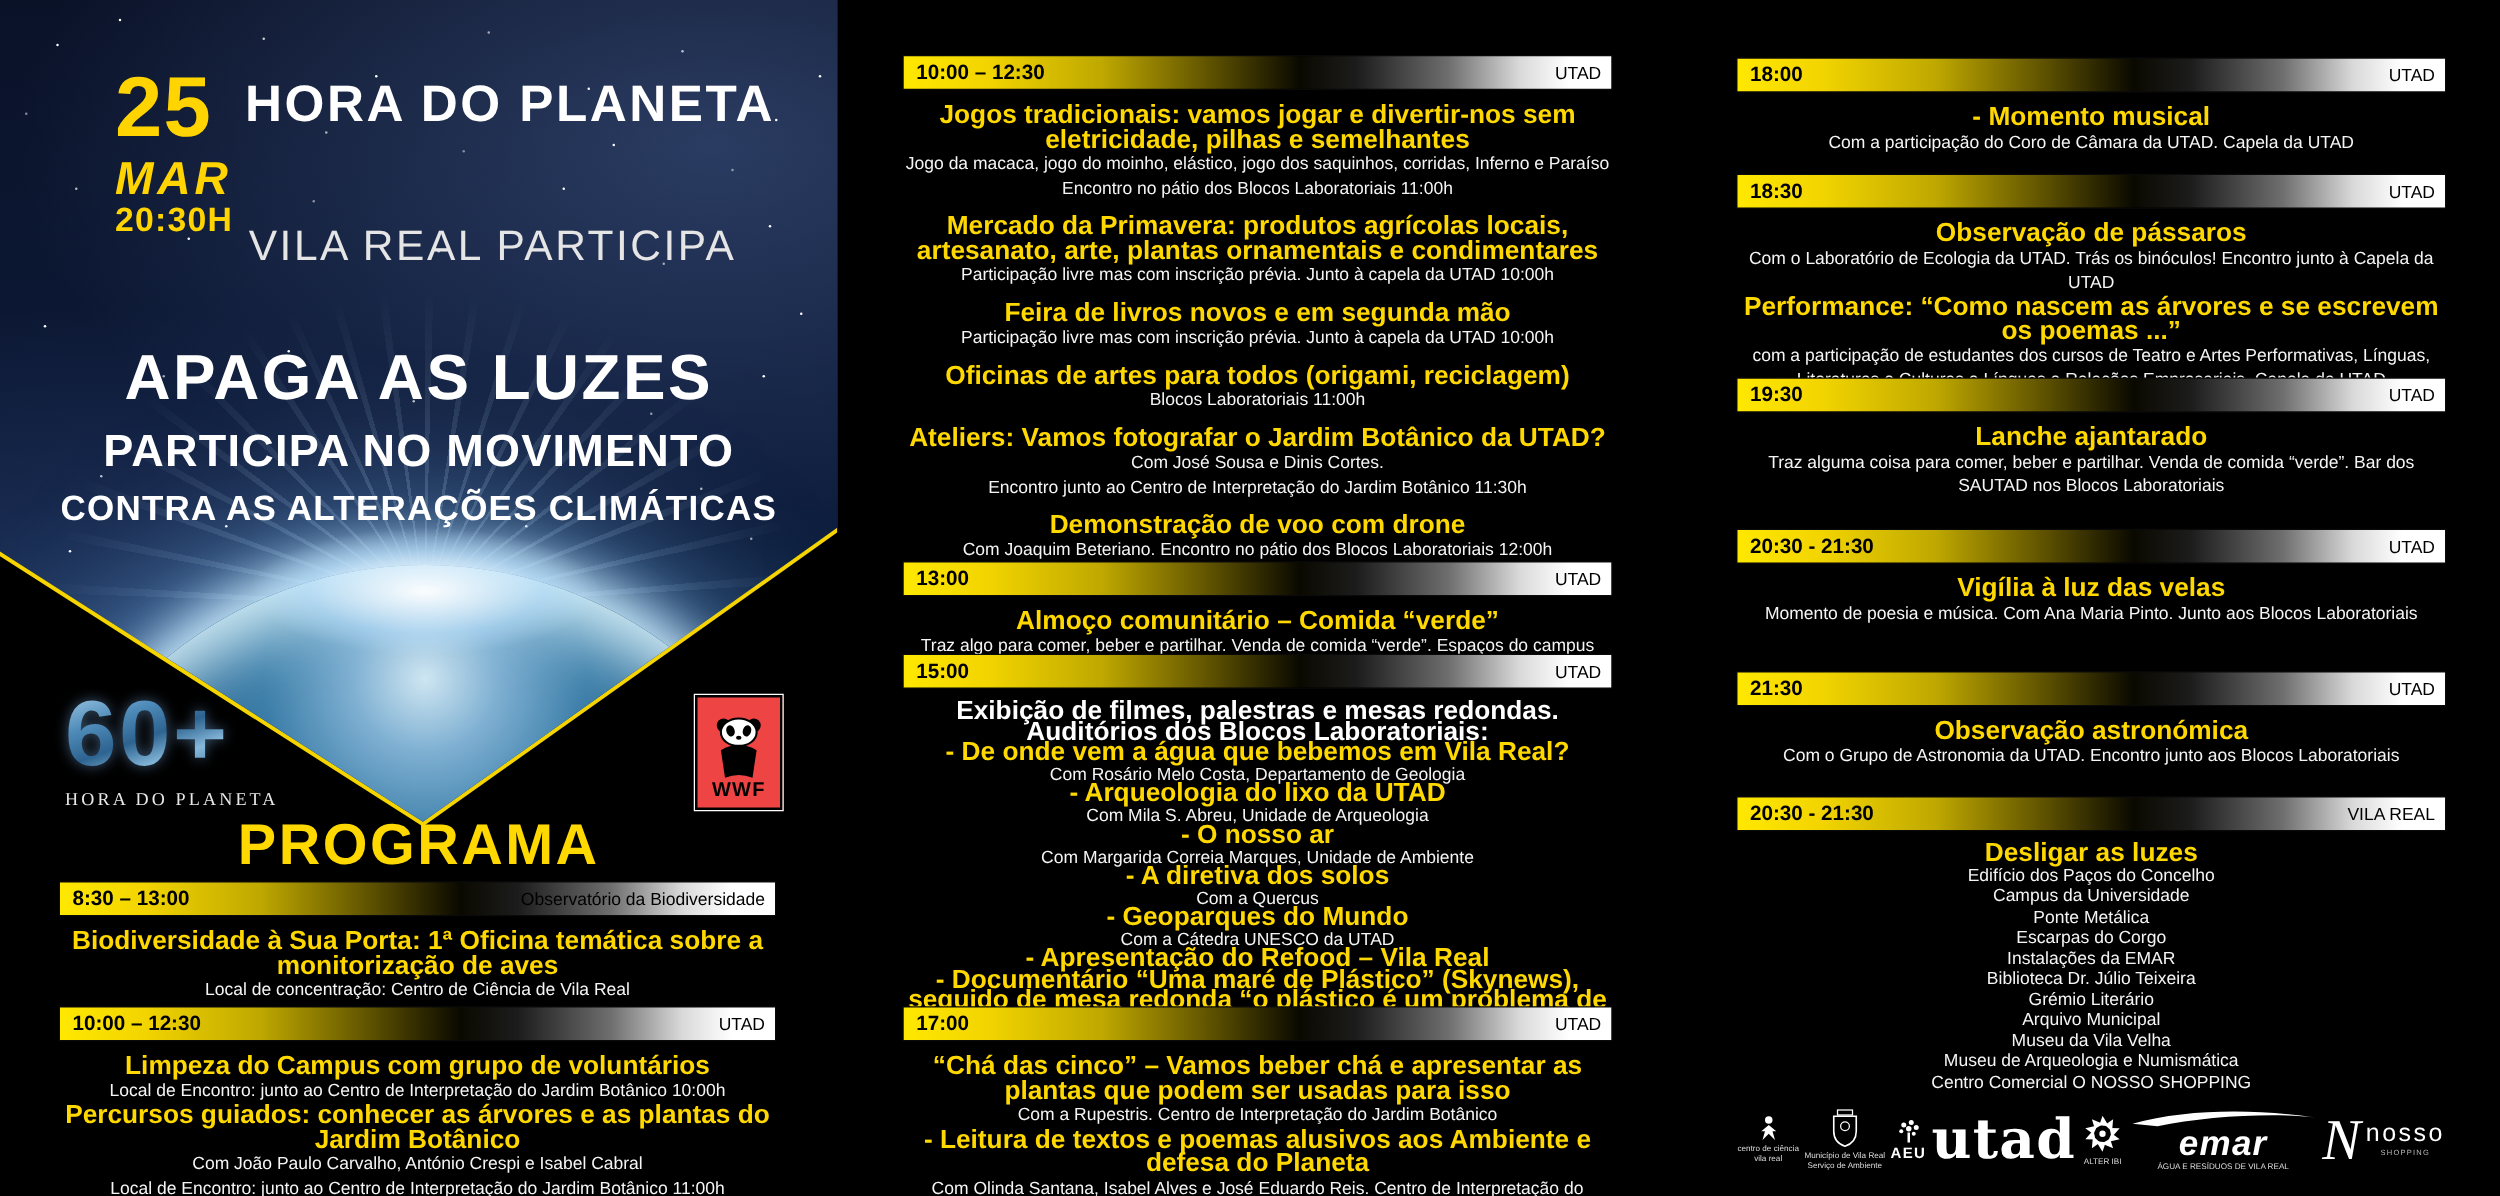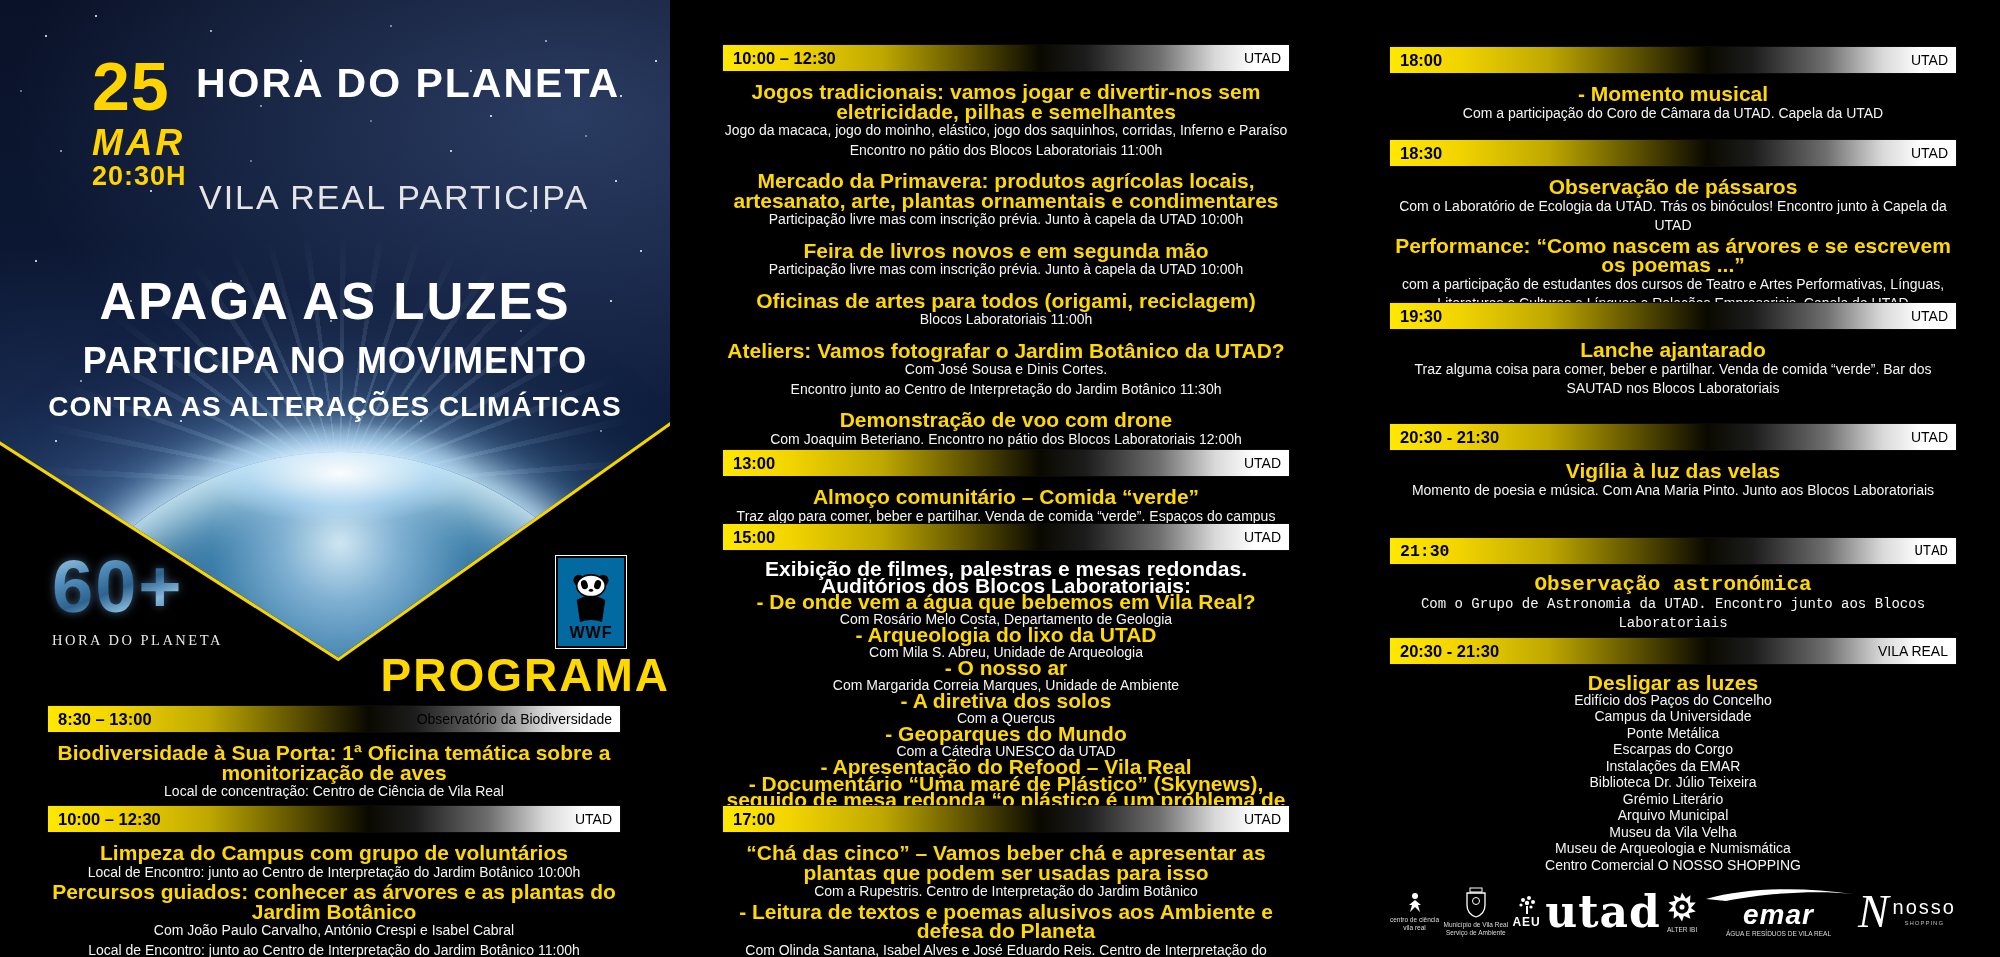--- a/index.html
+++ b/index.html
@@ -50,24 +50,24 @@
   .headline1{position:absolute;left:0;top:272px;width:670px;text-align:center;font-size:51px;font-weight:bold;letter-spacing:2px;}
   .headline2{position:absolute;left:0;top:340px;width:670px;text-align:center;font-size:36px;font-weight:bold;letter-spacing:1px;}
   .headline3{position:absolute;left:0;top:391px;width:670px;text-align:center;font-size:28px;font-weight:bold;letter-spacing:1px;}
 
   .logo60{position:absolute;left:52px;top:552px;width:220px;}
   .logo60-num{font-size:74px;font-weight:bold;line-height:.95;letter-spacing:2px;
       background:linear-gradient(160deg,#a8cfe8 0%,#4f8cba 30%,#2d6390 52%,#86b8da 72%,#36688f 100%);
       -webkit-background-clip:text;background-clip:text;color:transparent;
       filter:drop-shadow(0 0 5px rgba(130,190,255,.45));display:inline-block;}
   .logo60-cap{font-family:"Liberation Serif",serif;font-size:14.5px;color:#e8e8e8;letter-spacing:2.5px;margin-top:10px;}
-  .wwf-box{position:absolute;left:556px;top:556px;width:70px;height:92px;background:#0369a1;border:2px solid #000;
+  .wwf-box{position:absolute;left:556px;top:556px;width:70px;height:92px;background:#ef4444;border:2px solid #000;
       outline:1px solid #fff;display:flex;flex-direction:column;align-items:center;justify-content:flex-end;padding-bottom:5px;box-sizing:border-box;}
   .wwf-label{color:#000;font-weight:bold;font-size:16px;letter-spacing:1px;line-height:1;}
-  .programa{position:absolute;left:0;top:648px;width:670px;text-align:right;color:#ffd800;
+  .programa{position:absolute;left:0;top:648px;width:670px;text-align:center;color:#ffd800;
       font-size:46px;font-weight:bold;letter-spacing:2px;}
 
   
   .col{position:absolute;top:0;height:775px;}
   .col-left{left:48px;width:572px;}
   .col-middle{left:723px;width:566px;}
   .col-right{left:1390px;width:566px;}
 
   .section{position:absolute;left:0;right:0;}
   .bar{height:26px;display:flex;align-items:center;justify-content:space-between;
@@ -320,21 +320,21 @@
       <span class="bar-time">20:30 - 21:30</span>
       <span class="bar-venue">UTAD</span>
     </div>
     <div class="content">
         <div class="entry">
           <div class="etitle">Vigília à luz das velas</div>
           <div class="eline">Momento de poesia e música. Com Ana Maria Pinto. Junto aos Blocos Laboratoriais</div>
         </div>
       </div>
   </div>
-    <div class="section" style="top: 538px; font-family: Liberation Mono, monospace;">
+    <div class="section" style="top: 538px;">
     <div class="bar">
       <span class="bar-time">21:30</span>
       <span class="bar-venue">UTAD</span>
     </div>
     <div class="content">
         <div class="entry">
           <div class="etitle">Observação astronómica</div>
           <div class="eline">Com o Grupo de Astronomia da UTAD. Encontro junto aos Blocos Laboratoriais</div>
         </div>
       </div>

